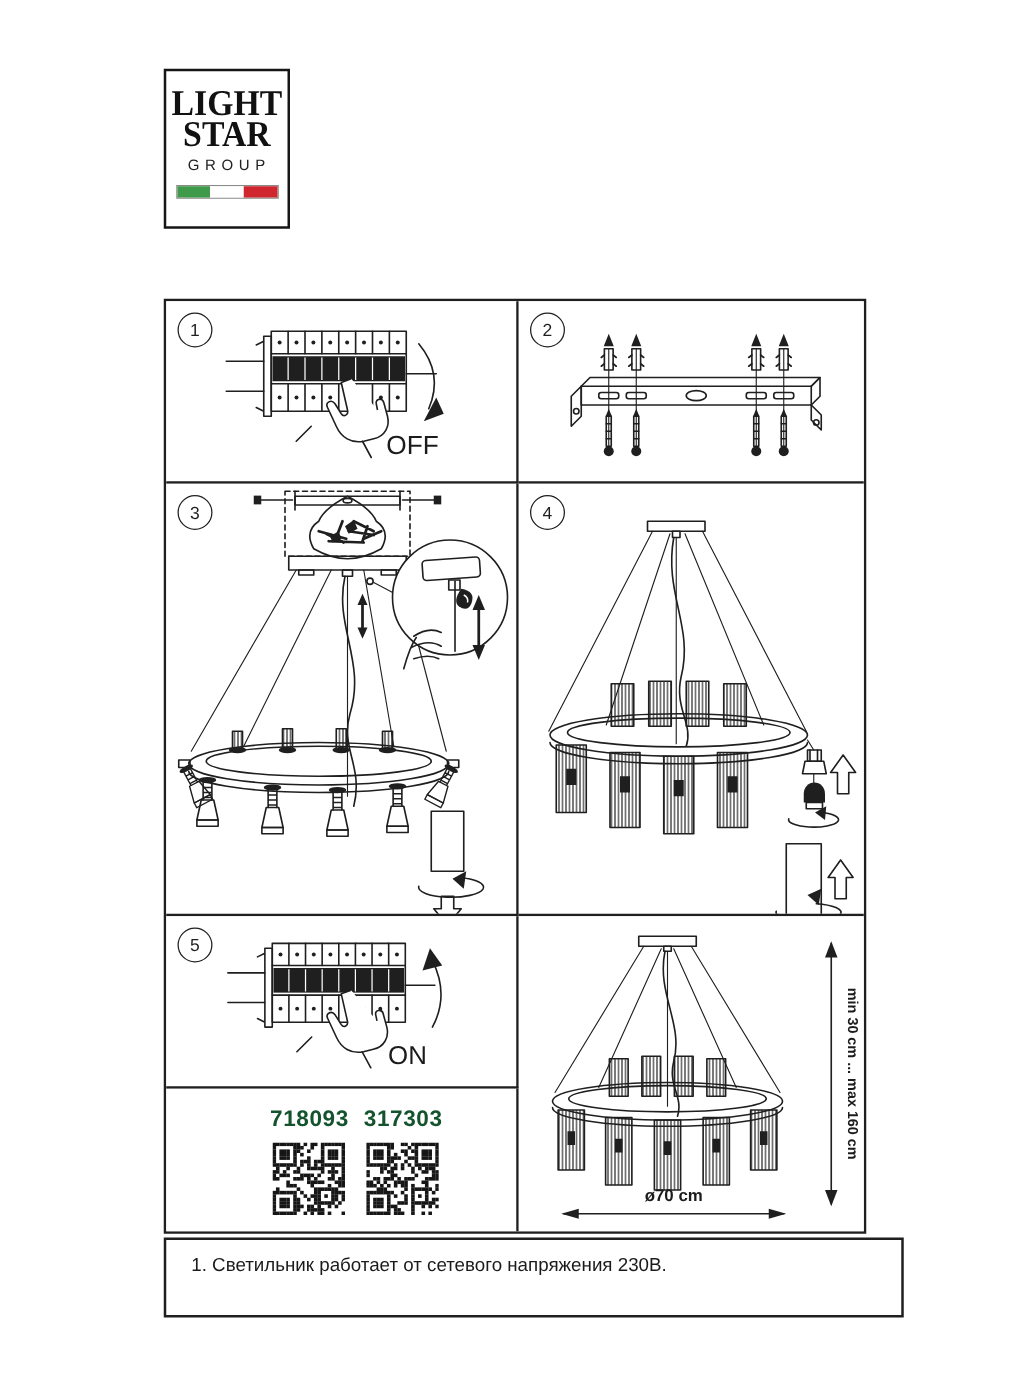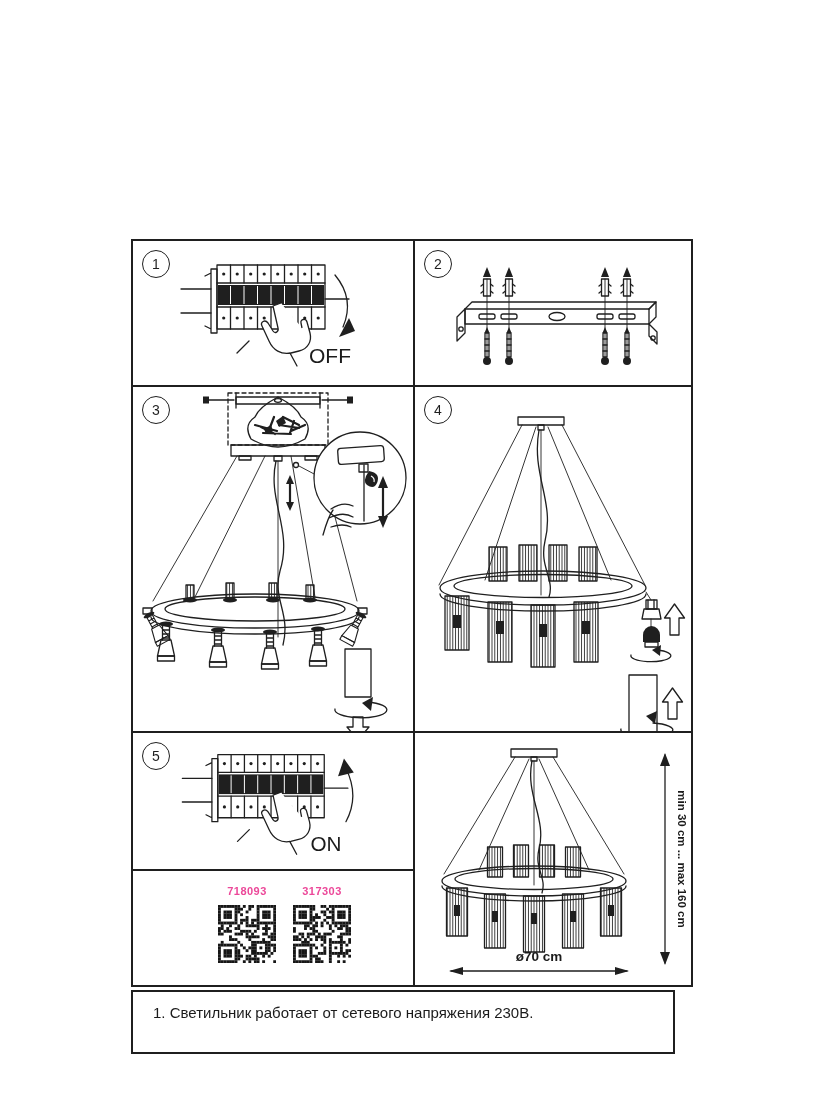--- a/index.html
+++ b/index.html
@@ -53,33 +53,43 @@
 
   svg .ln{stroke:var(--ink);fill:none;stroke-width:1.3;stroke-linejoin:round;stroke-linecap:round;}
   svg .thin{stroke-width:.9;}
   svg .thick{stroke-width:2.2;}
   svg .fl{fill:var(--ink);stroke:none;}
   svg .wfl{fill:#fff;stroke:var(--ink);stroke-width:1.3;stroke-linejoin:round;}
   svg .svgtxt{font-family:"Liberation Sans",sans-serif;fill:#1b1b1b;}
 
   
   .qr-item{position:absolute;top:14px;width:62px;text-align:center;}
-  .qr-num{font-weight:bold;font-size:11px;letter-spacing:.5px;color:#ec4899;margin-bottom:8px;}
+  .qr-num{font-weight:bold;font-size:18px;letter-spacing:.5px;color:#14532d;margin-bottom:8px;}
   .qr{width:58px;height:58px;display:block;margin:0 auto;}
 
   
-  .notes{position:absolute;left:131px;top:990px;width:544px;height:64px;
+  .notes{position:absolute;left:131px;top:990px;width:592px;height:64px;
          border:2px solid var(--ink);box-sizing:border-box;padding:10px 12px 0 20px;
          font-size:15px;line-height:22px;color:#1b1b1b;background:#fff;}
 </style>
 </head>
 <body>
 
 <div class="page">
 
+  <div class="logo-box">
+    <div class="logo-word first">LIGHT</div>
+    <div class="logo-word">STAR</div>
+    <div class="logo-group">GROUP</div>
+    <div class="logo-flag">
+      <span class="flag-green"></span>
+        <span class="flag-white"></span>
+        <span class="flag-red"></span>
+    </div>
+  </div>
 
 
   <div class="grid">
 
     <div class="panel p1 br bb">
       <div class="badge">
           <span>1</span>
         </div>
       <svg class="fig" viewBox="0 0 280 144" preserveAspectRatio="xMidYMid meet">
         <g class="ln">

